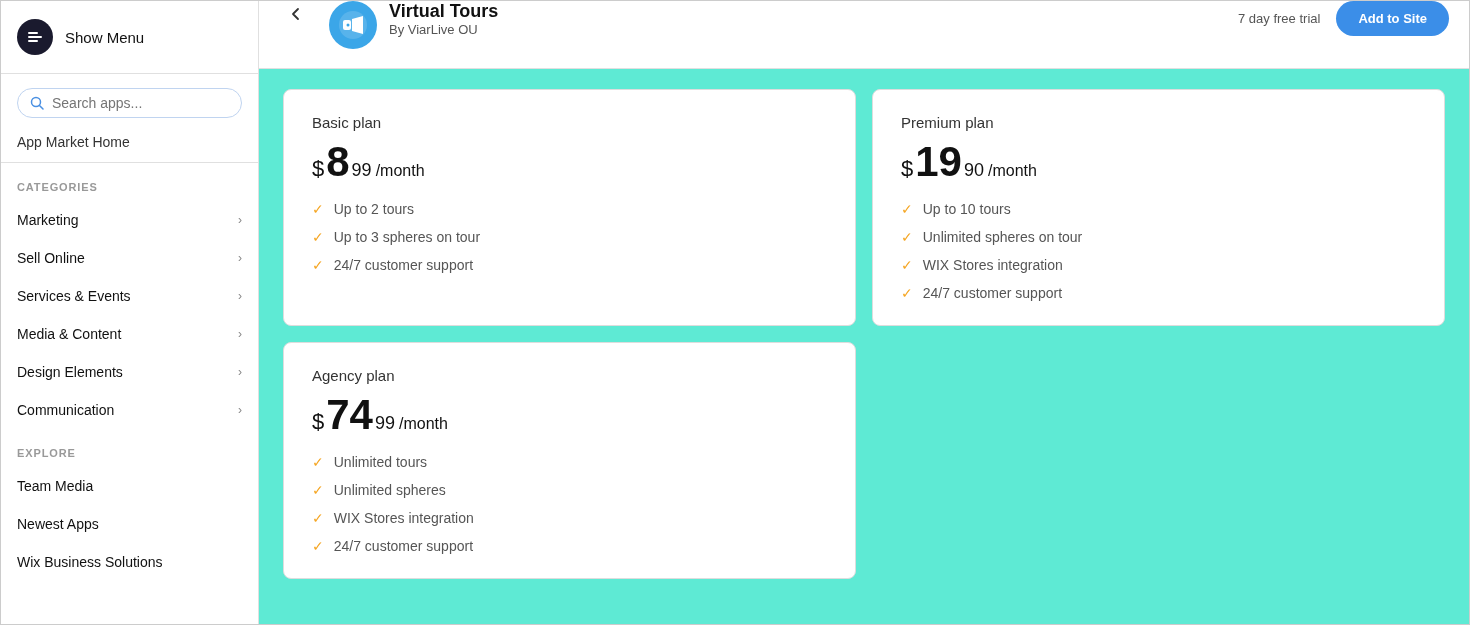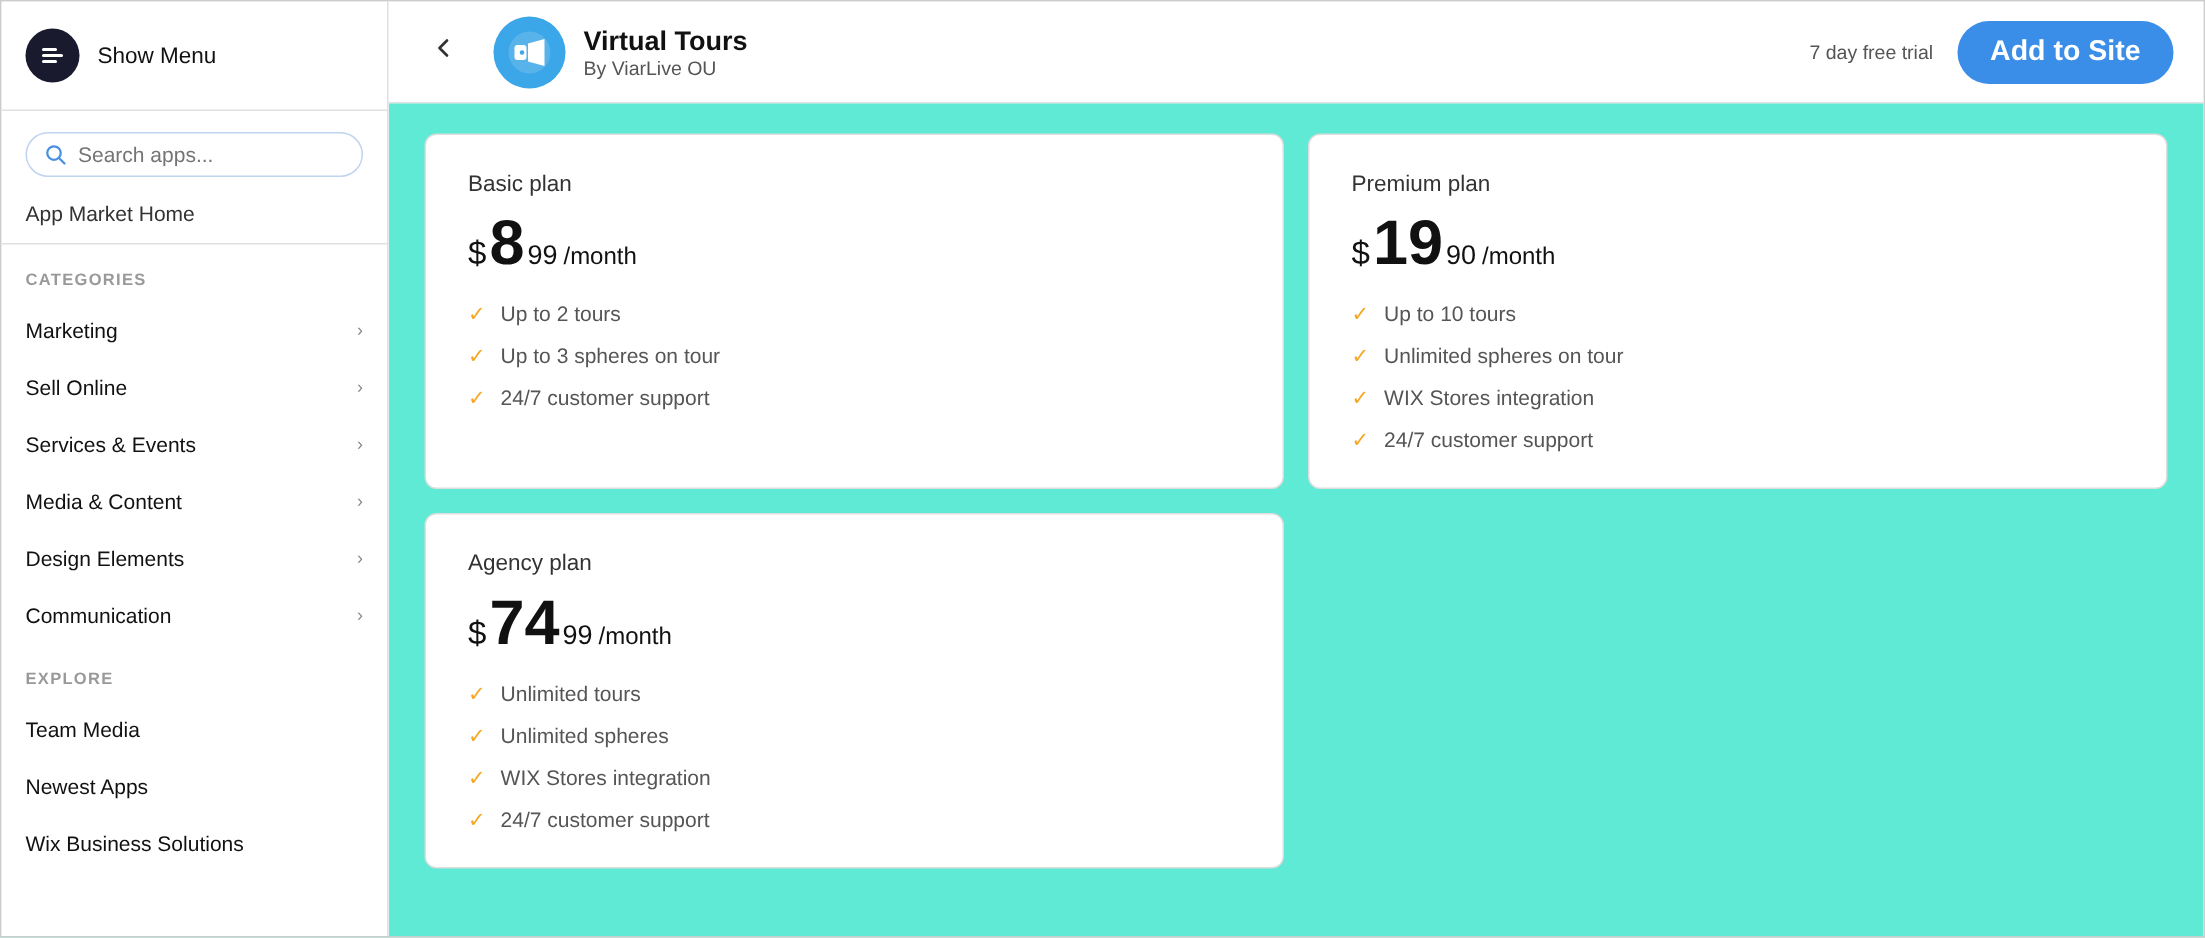--- a/index.html
+++ b/index.html
@@ -155,21 +155,21 @@
     .main-content {
       flex: 1;
       display: flex;
       flex-direction: column;
       overflow: hidden;
     }
 
     
     .header {
       display: flex;
-      align-items: center;
+      align-items: flex-start;
       padding: 0 20px;
       height: 68px;
       border-bottom: 1px solid #e0e0e0;
       background: #fff;
       flex-shrink: 0;
     }
 
     .back-btn {
       font-size: 18px;
       color: #333;
@@ -215,21 +215,21 @@
       font-size: 13px;
       color: #555;
     }
 
     .add-to-site-btn {
       background: #3b8ee8;
       color: #fff;
       border: none;
       border-radius: 24px;
       padding: 10px 22px;
-      font-size: 19px;
+      font-size: 13px;
       font-weight: 600;
       cursor: pointer;
       white-space: nowrap;
     }
 
     
     .plans-area {
       flex: 1;
       overflow-y: auto;
       padding: 20px 24px;

